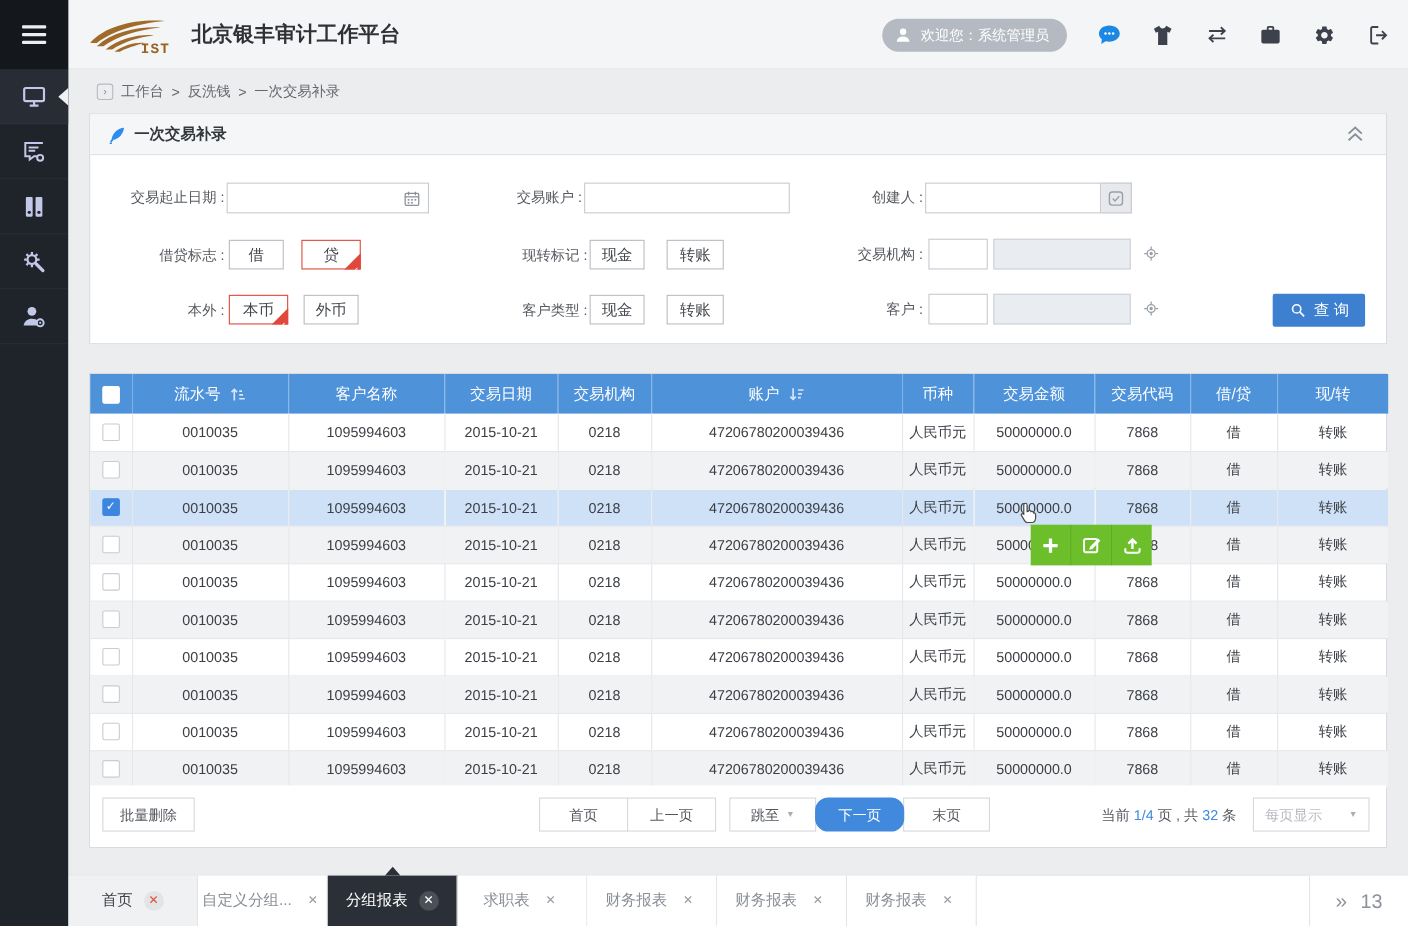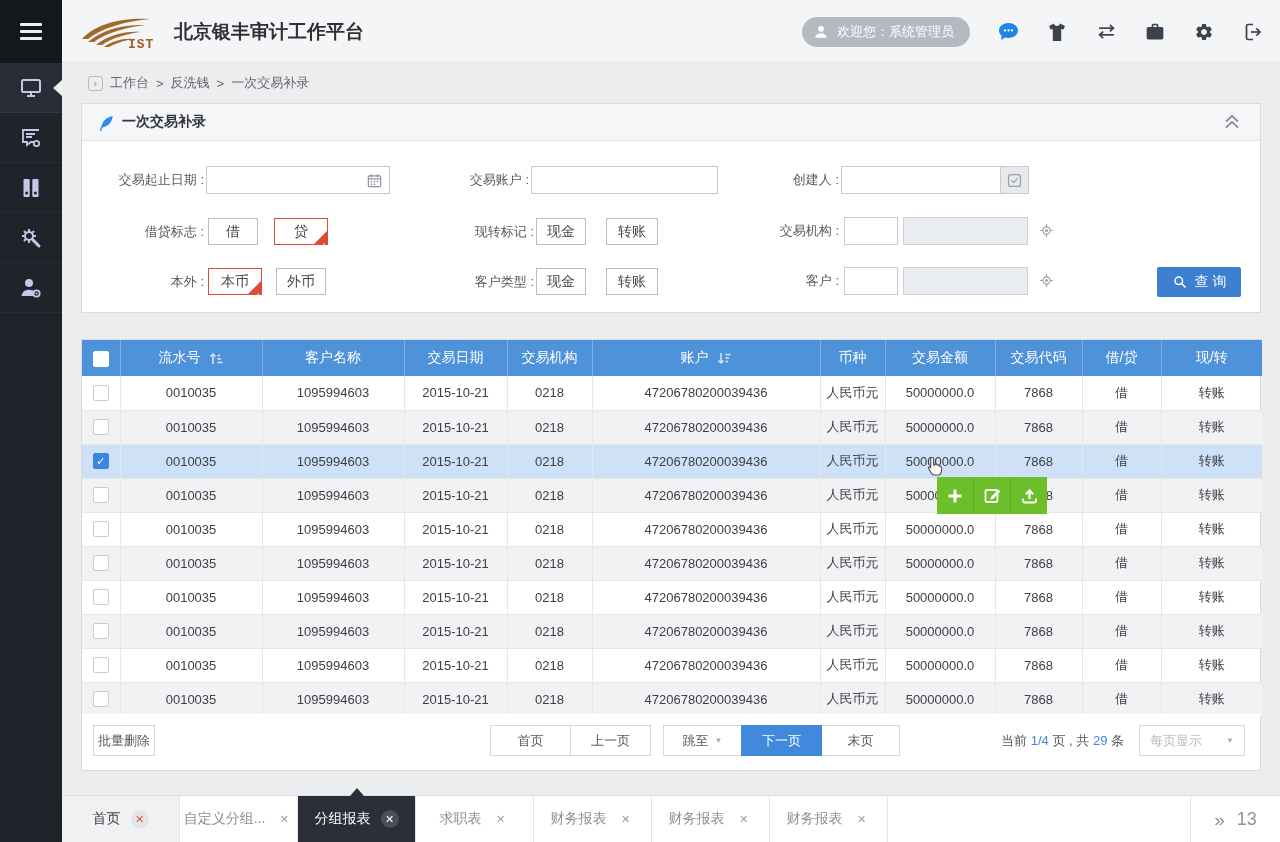--- a/index.html
+++ b/index.html
@@ -58,24 +58,24 @@
   td:last-child { border-right:none; }
   tr.alt td { background:#f1f2f4; }
   tr.sel td { background:var(--selrow); }
   .cb { display:inline-block; width:16px; height:16px; background:#fff; border:1px solid #c9ccd1; border-radius:2px; vertical-align:middle; line-height:15px; font-size:11px; }
   th .cb { border-color:#fff; }
   .cb.on { background:#3d86e0; border-color:#3d86e0; color:#fff; text-align:center; }
 
   
   #pagebar { position:absolute; left:0; bottom:0; width:100%; height:56px; background:#fff; }
   .pg-btn { position:absolute; top:11px; height:31px; background:#fff; border:1px solid #d6d8db; font-size:13px; color:#55595f; display:flex; align-items:center; justify-content:center; gap:6px; }
-  #batch-del { left:11px; padding:0 4px; }
+  #batch-del { left:11px; padding:0 15px; }
   #pager { position:absolute; left:409px; top:11px; display:flex; }
   #pager .pg-btn { position:static; margin-left:-1px; }
-  #pager .pg-btn.blue { background:var(--accent); border-color:var(--accent); color:#fff; z-index:1; }
+  #pager .pg-btn.blue { background:var(--accent); border-color:var(--accent); color:#fff; z-index:1;border-radius:12px; }
   .caret { font-size:8px; color:#a8adb5; }
   #page-info { position:absolute; right:136px; top:11px; line-height:31px; font-size:13px; color:#55595f; white-space:nowrap; }
   #page-info b { color:var(--accent); font-weight:normal; }
   #page-size { right:15px; width:106px; color:#b8bcc2; justify-content:space-between; padding:0 10px; }
 
   
   #action-popup { position:absolute; left:937px; top:477px; width:110px; height:37px; background:var(--green); display:flex; z-index:8; }
   #action-popup .ap { flex:1; display:flex; align-items:center; justify-content:center; border-left:1px solid rgba(0,0,0,0.1); }
   #action-popup .ap:first-child { border-left:none; }
   #cursor { position:absolute; left:925px; top:456px; z-index:9; }
@@ -486,21 +486,21 @@
             <span class="caret">▼</span>
           </button>
         <button class="pg-btn blue" style="width:81px;">
             <span>下一页</span>
           </button>
         <button class="pg-btn" style="width:79px;justify-content:center;">
             <span>末页</span>
           </button>
       </div>
       <div id="page-info">
-        <span>当前</span> <b>1/4</b> <span>页 , 共</span> <b>29</b> <span>条</span>
+        <span>当前</span> <b>1/4</b> <span>页 , 共</span> <b>32</b> <span>条</span>
       </div>
       <button class="pg-btn" id="page-size">
           <span>每页显示</span>
           <span class="caret">▼</span>
         </button>
     </div>
   </div>
 
   <div id="action-popup">
     <span class="ap">

